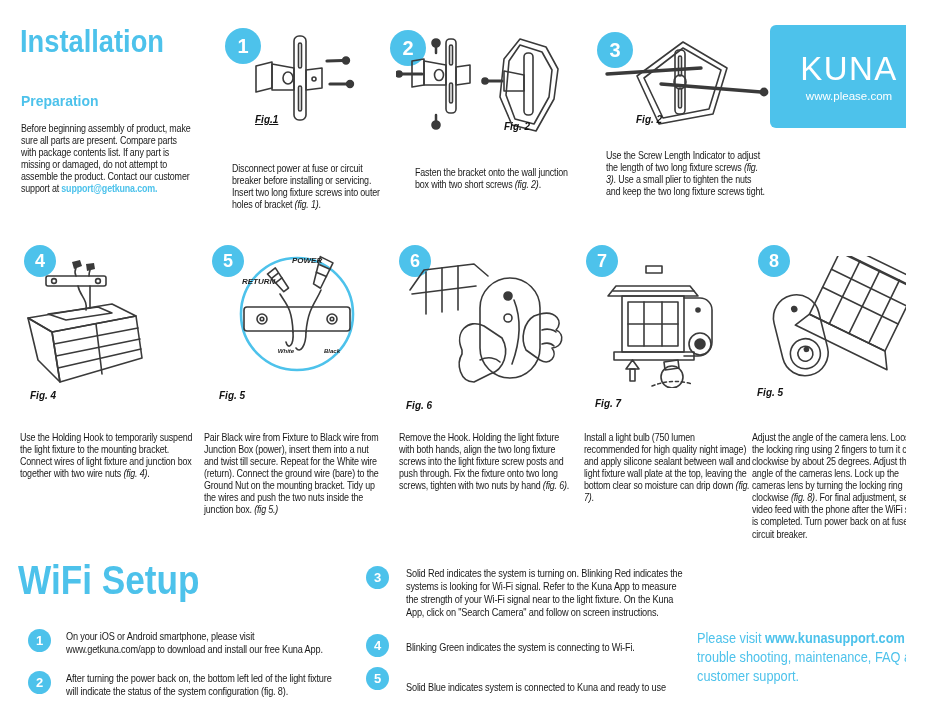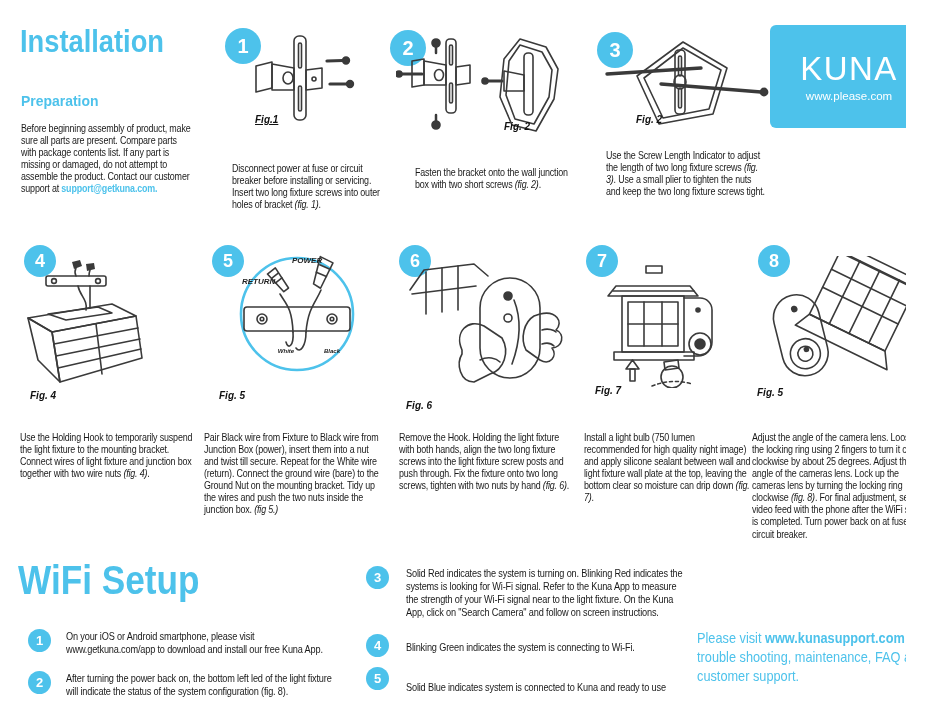--- a/index.html
+++ b/index.html
@@ -229,21 +229,21 @@
           <circle cx="114" cy="84" r="5" fill="#3a3a3a"></circle>
         <circle cx="112" cy="50" r="2" fill="#3a3a3a"></circle>
         <polygon points="78,102 92,100 93,108 79,110"></polygon>
         <circle cx="86" cy="117" r="11"></circle>
         <polygon points="46.5,100 40,109 53,109"></polygon>
         <rect x="44" y="109" width="5" height="12"></rect>
         <path d="M66,126 Q86,118 106,124" stroke-dasharray="3,3"></path>
       </g>
     </svg>
   </div>
-  <div class="cap" style="left:595px;top:385px;">Fig. 7</div>
+  <div class="cap" style="left:595px;top:398px;">Fig. 7</div>
 
   <div class="fig" style="left:750px;top:256px;">
     <svg width="180" height="132" viewBox="0 0 180 132">
       <g fill="none" stroke="#3a3a3a" stroke-width="1.6" stroke-linejoin="round" stroke-linecap="round">
         <g transform="rotate(26 110 55)">
           <rect x="66" y="10" width="84" height="70"></rect>
           <rect x="60" y="2" width="96" height="9"></rect>
           <line x1="88" y1="10" x2="88" y2="80"></line>
           <line x1="110" y1="10" x2="110" y2="80"></line>
           <line x1="132" y1="10" x2="132" y2="80"></line>

